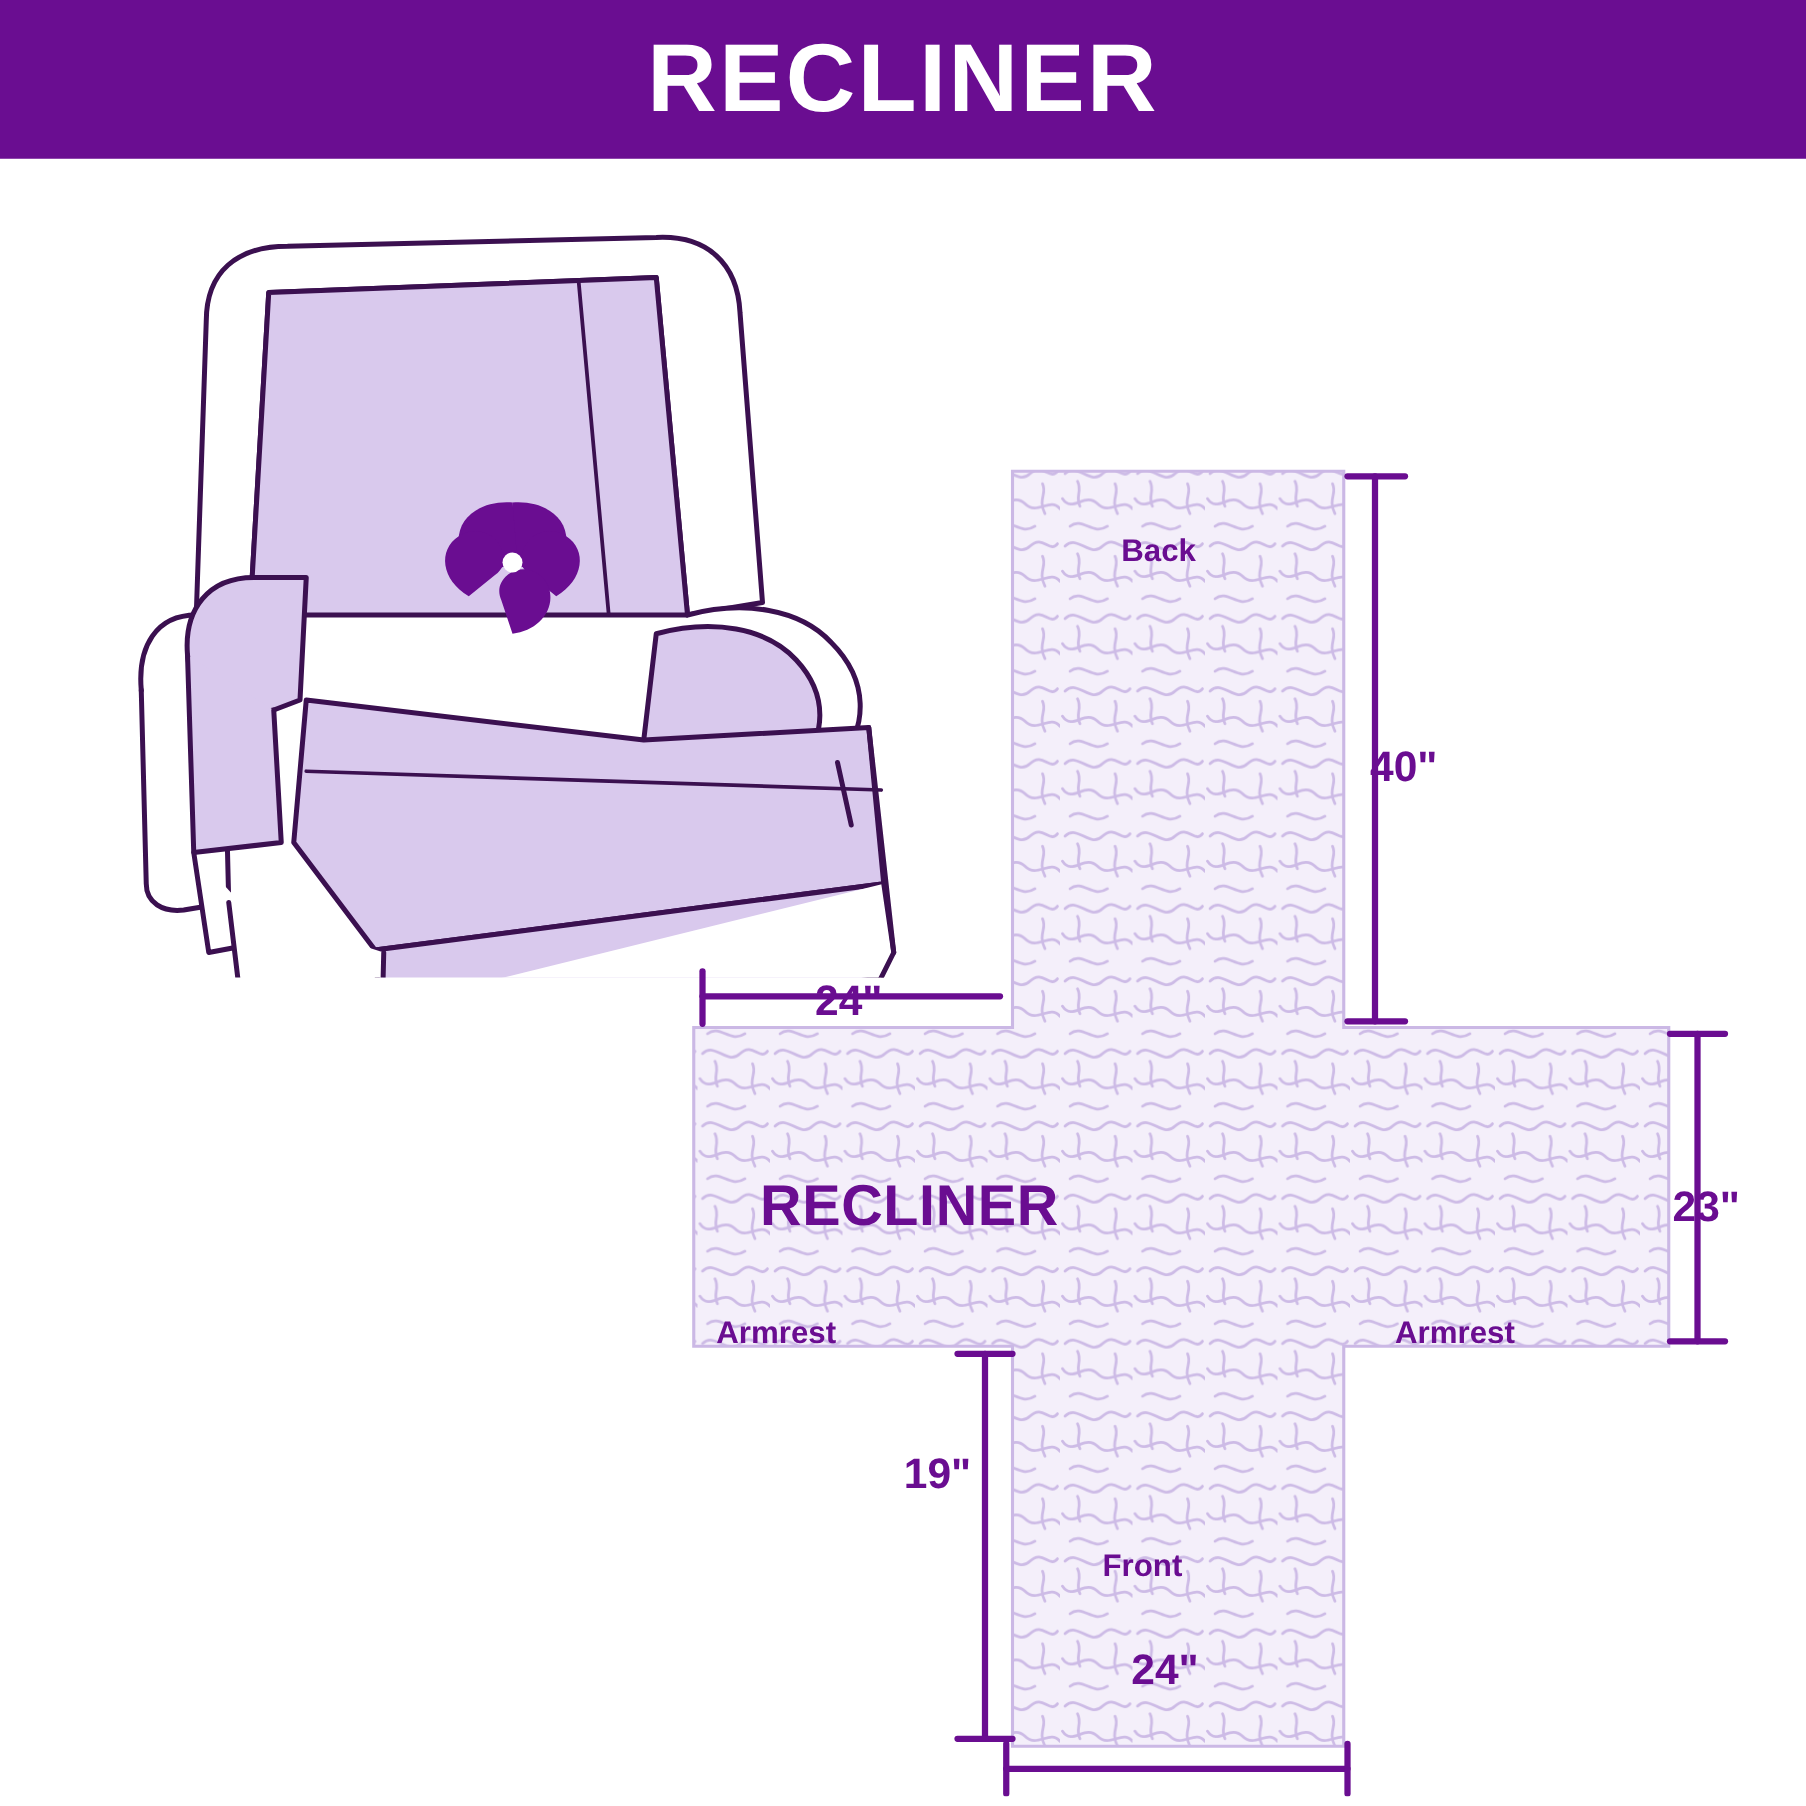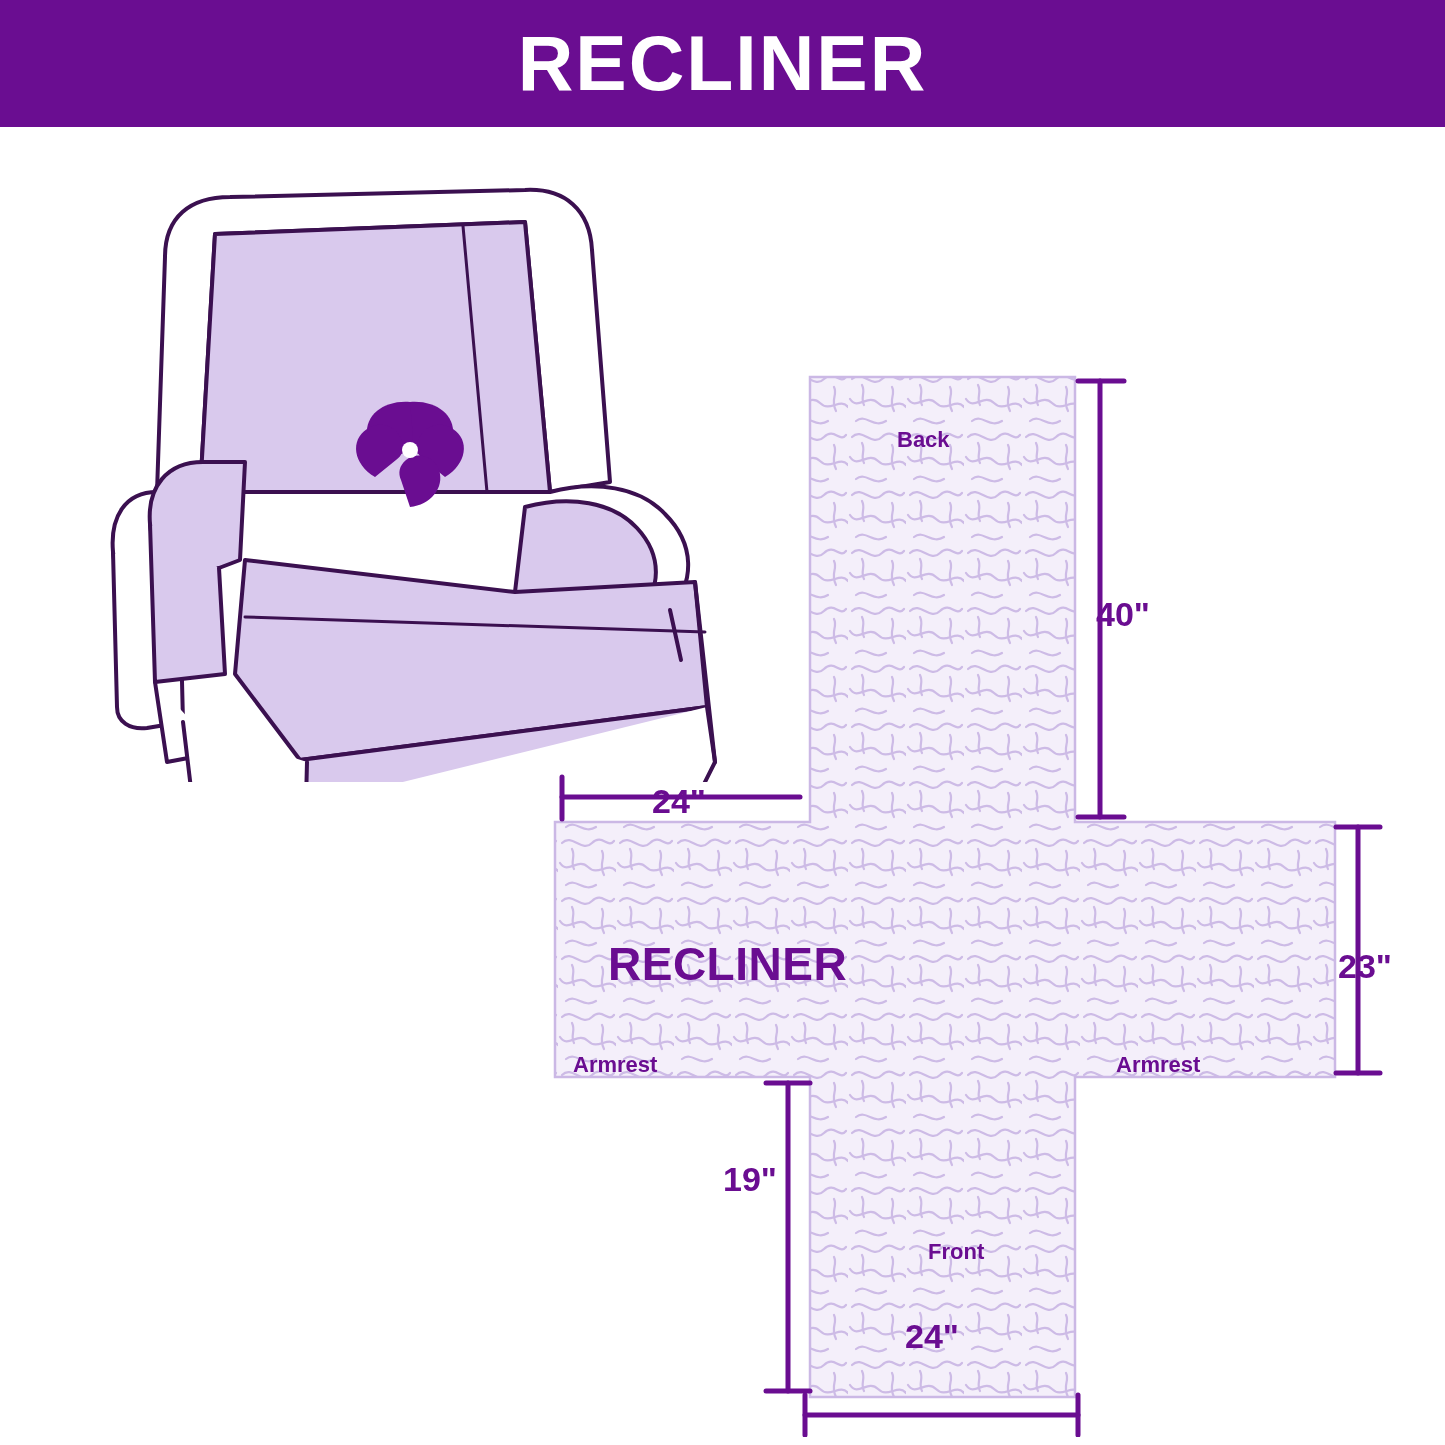--- a/index.html
+++ b/index.html
@@ -58,21 +58,21 @@
   }
 
   .lbl {
     position: absolute;
     color: #6A0D91;
     font-family: "Liberation Sans", sans-serif;
     font-weight: bold;
     white-space: nowrap;
   }
   .lbl-part {
-    font-size: 22px;
+    font-size: 25px;
   }
   .lbl-dim {
     font-size: 34px;
   }
   .lbl-center {
     font-size: 46px;
     letter-spacing: 0.5px;
   }
 </style>
 </head>
@@ -177,17 +177,17 @@
   <div class="lbl lbl-center" style="left:608px; top:810px;">RECLINER</div>
 
   <div class="lbl lbl-dim" style="left:1338px; top:820px;">23"</div>
 
   <div class="lbl lbl-part" style="left:573px; top:925px;">Armrest</div>
 
   <div class="lbl lbl-part" style="left:1116px; top:925px;">Armrest</div>
 
   <div class="lbl lbl-dim" style="left:723px; top:1033px;">19"</div>
 
-  <div class="lbl lbl-part" style="left:928px; top:1112px;">Front</div>
+  <div class="lbl lbl-part" style="left:882px; top:1112px;">Front</div>
 
   <div class="lbl lbl-dim" style="left:905px; top:1190px;">24"</div>
 
 </div>
 
 </body></html>

